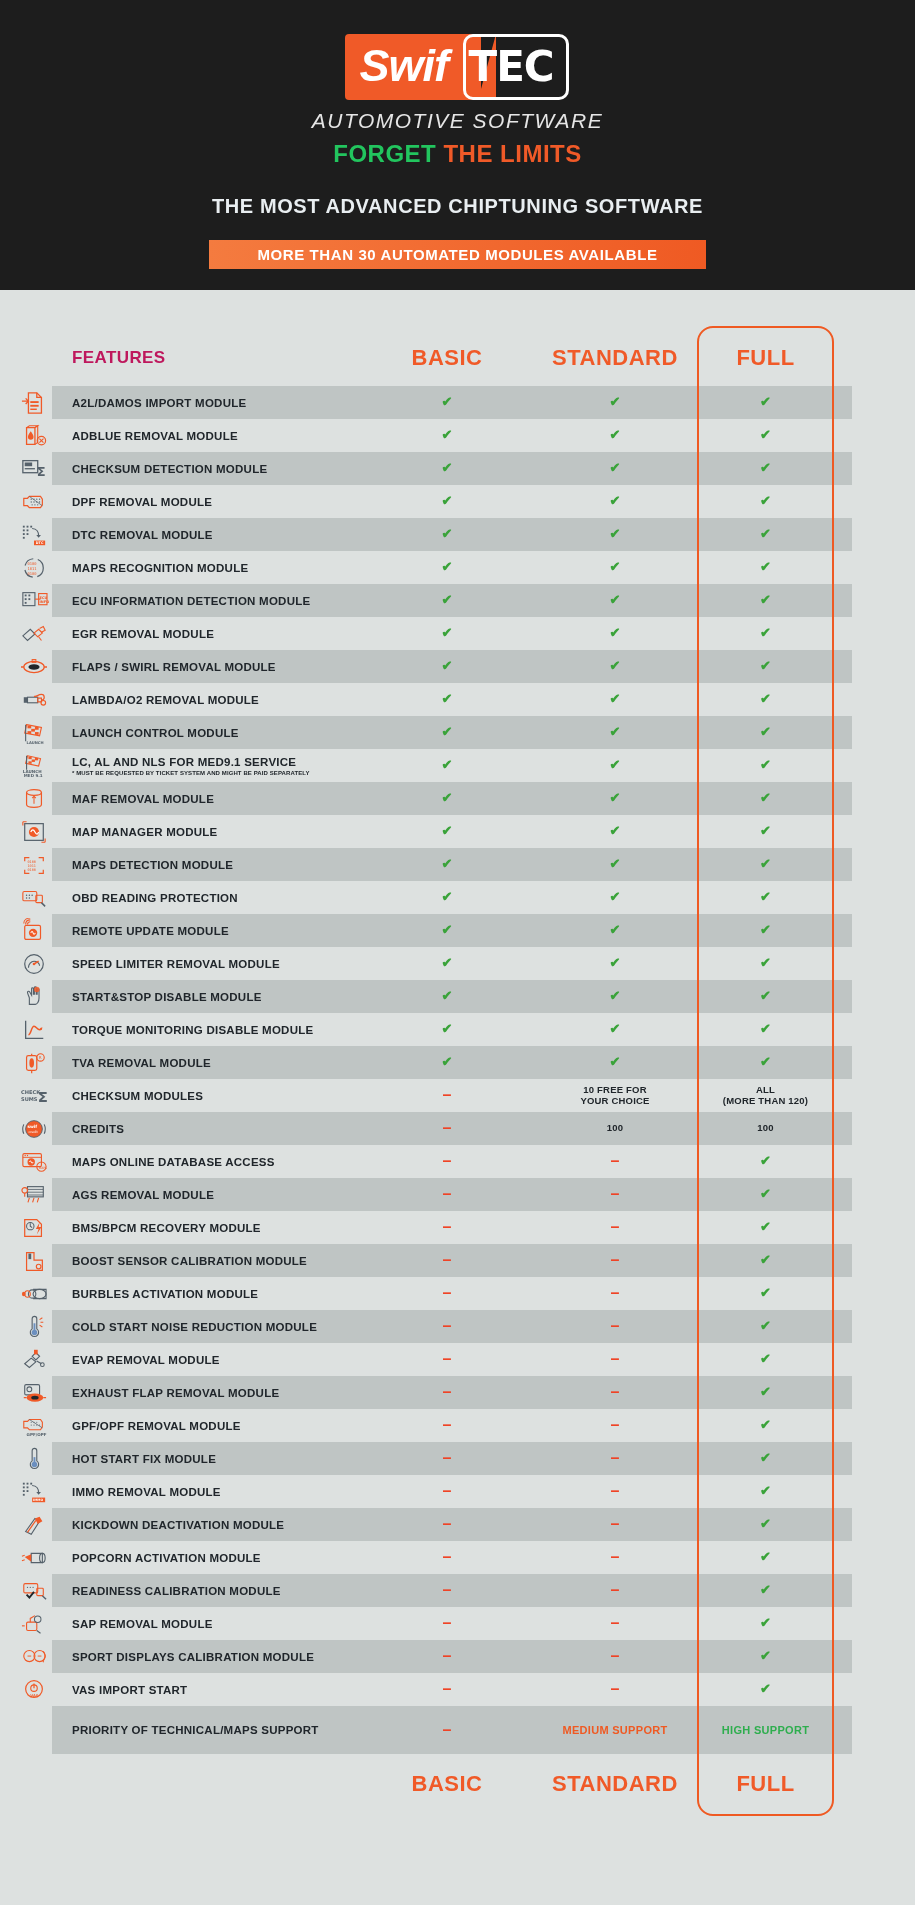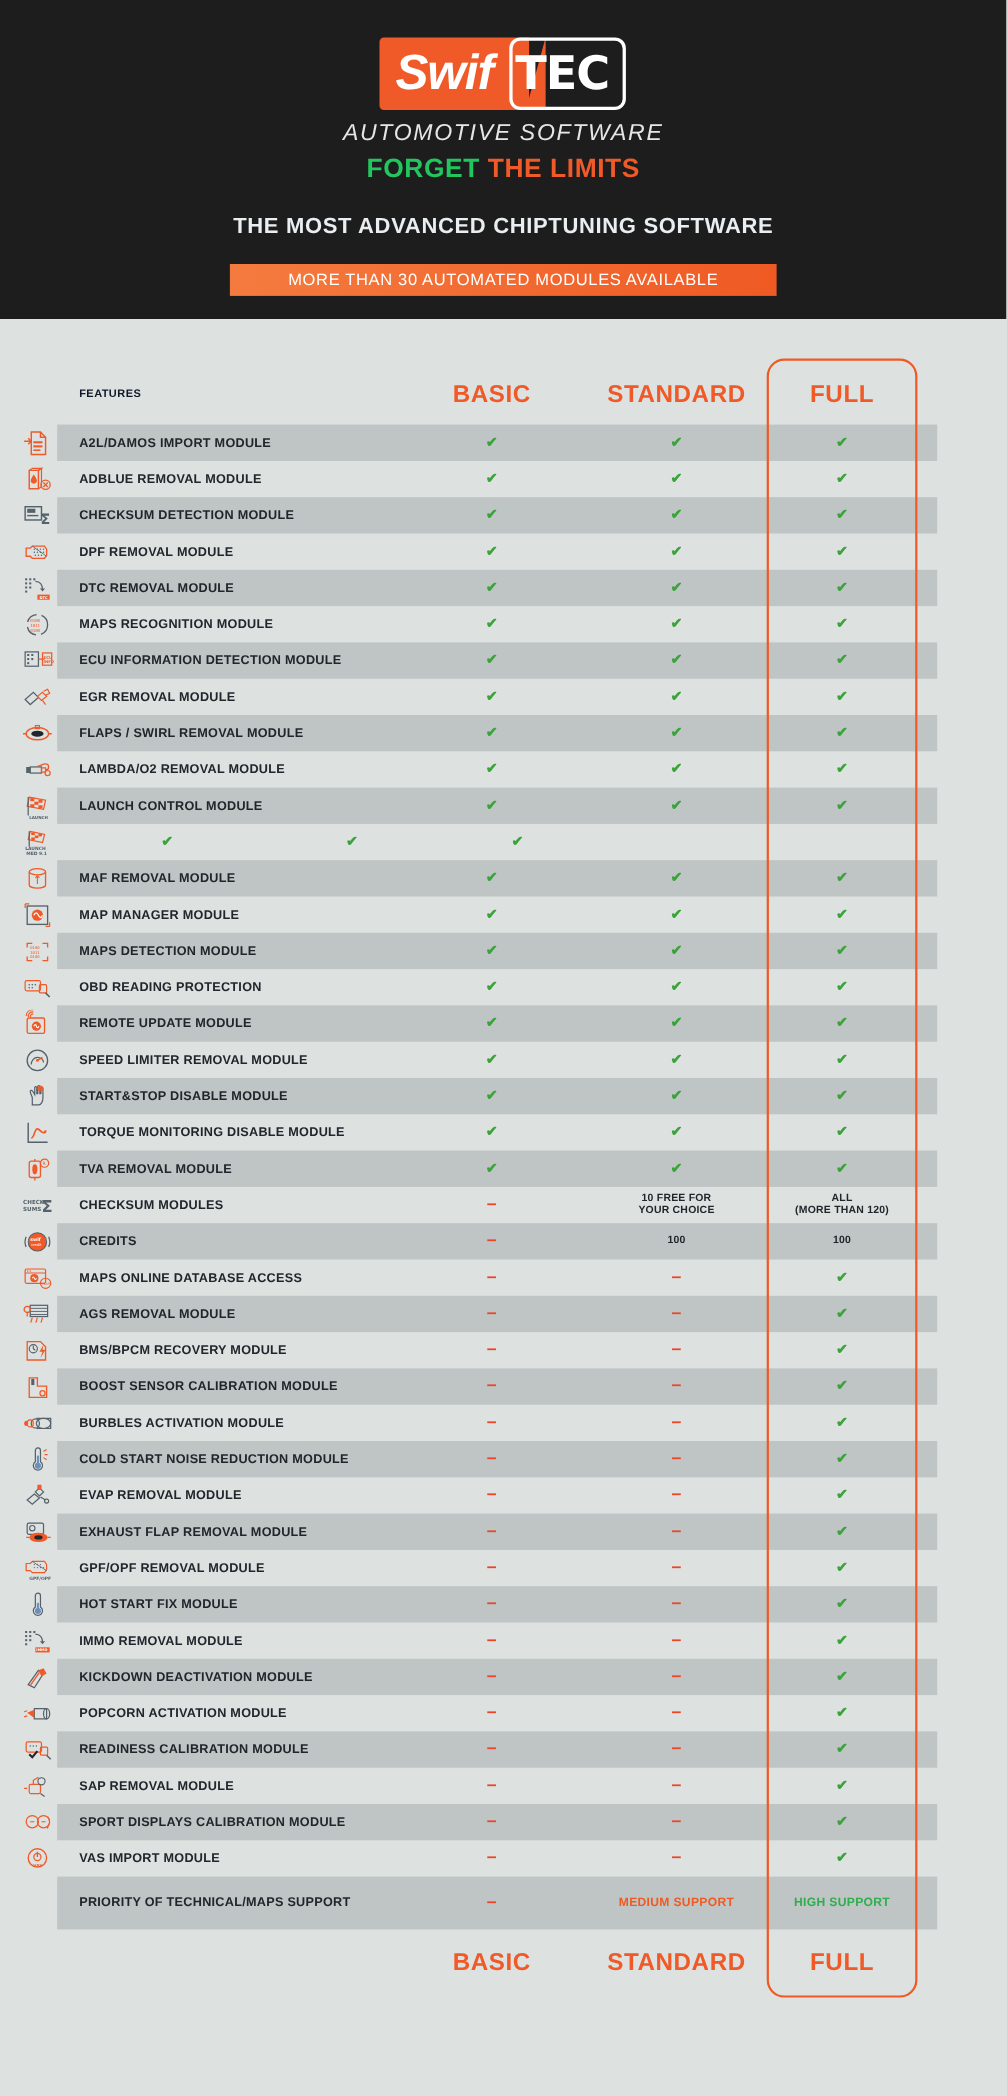--- a/index.html
+++ b/index.html
@@ -86,21 +86,21 @@
     font-size:20px;
     font-weight:bold;
     letter-spacing:0.6px;
   }
   .banner {
     margin-top:22px;
     width:497px; height:29px;
     background:linear-gradient(to right,#f47b3f 0%,#ef5a23 100%);
     display:flex; align-items:center; justify-content:center;
     color:#ffffff;
-    font-size:15px; font-weight:normal;
+    font-size:15px; font-weight:bold;
     letter-spacing:0.6px;
   }
 
   
   .table {
     position:relative;
     width:915px;
     padding:0;
     background:#dde1e0;
   }
@@ -162,21 +162,21 @@
   .c-val.full { width:133px; min-width:133px;text-align:center; }
 
   .yes { color:#3aa33a; font-size:13px; font-weight:bold; }
   .no  { color:#ef4326; font-size:16px; font-weight:bold; line-height:0.4; }
   .txt-small { font-size:9.5px; font-weight:bold; letter-spacing:0.2px; }
 
   
   .hrow { height:56px; }
   .hrow .c-icon, .hrow .c-feat, .hrow .c-val { height:56px; }
   .hrow .c-feat {
-    font-size:10px; color:#0f172a; letter-spacing:0.4px;
+    font-size:17px; color:#be185d; letter-spacing:0.4px;
     justify-content:center;
   }
   .hrow .c-val {
     color:#f05a28; font-size:22px; font-weight:bold;
     letter-spacing:0.5px;
   }
   .spacer-top { height:40px; }
 
   
   .srow { height:48px; }
@@ -557,20 +557,24 @@
                 <rect x="17" y="5.3" width="3.5" height="2.6"></rect>
                 <rect x="13.5" y="7" width="3.5" height="2.6"></rect>
                 <rect x="10" y="9" width="3.5" height="2.6"></rect>
               </g>
               <path d="M8 3v15" stroke="#55616b" stroke-width="1.2"></path>
               <text x="4" y="21" font-family="DejaVu Sans" font-size="4.4" font-weight="bold" fill="#55616b">LAUNCH</text>
               <text x="5" y="26" font-family="DejaVu Sans" font-size="4.4" font-weight="bold" fill="#55616b">MED 9.1</text>
             </svg>
           </span>
         </div>
+        <div class="cell c-feat">
+          <span>LC, AL AND NLS FOR MED9.1 SERVICE</span>
+          <span class="sub">* MUST BE REQUESTED BY TICKET SYSTEM AND MIGHT BE PAID SEPARATELY</span>
+        </div>
         <div class="cell c-val">
           <span class="yes">✔</span>
         </div>
         <div class="cell c-val">
           <span class="yes">✔</span>
         </div>
         <div class="cell c-val full">
           <span class="yes">✔</span>
         </div>
       </div>
@@ -1291,21 +1295,21 @@
           <span class="ico">
             <svg viewBox="0 0 32 28" xmlns="http://www.w3.org/2000/svg">
               <circle cx="16" cy="13" r="9" fill="none" stroke="#f05a28" stroke-width="1.3"></circle>
               <circle cx="16" cy="12" r="3.5" fill="none" stroke="#f05a28" stroke-width="1.2"></circle>
               <path d="M16 12V7" stroke="#f05a28" stroke-width="1.3"></path>
               <text x="12" y="22" font-family="DejaVu Sans" font-size="4" font-weight="bold" fill="#f05a28">VAS</text>
             </svg>
           </span>
         </div>
         <div class="cell c-feat">
-          <span>VAS IMPORT MODULE</span>
+          <span>VAS IMPORT START</span>
         </div>
         <div class="cell c-val">
           <span class="no">–</span>
         </div>
         <div class="cell c-val">
           <span class="no">–</span>
         </div>
         <div class="cell c-val full">
           <span class="yes">✔</span>
         </div>

